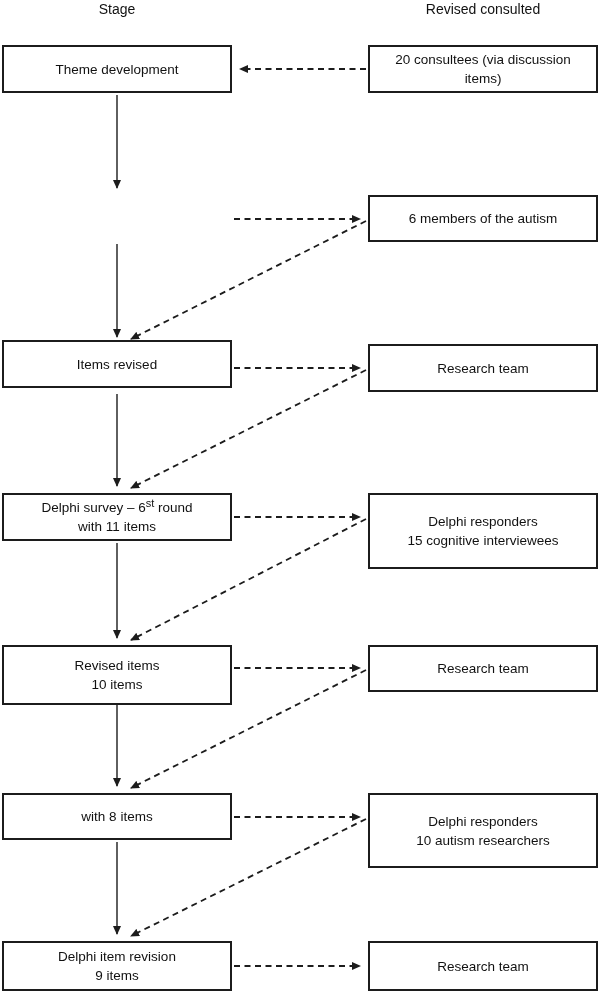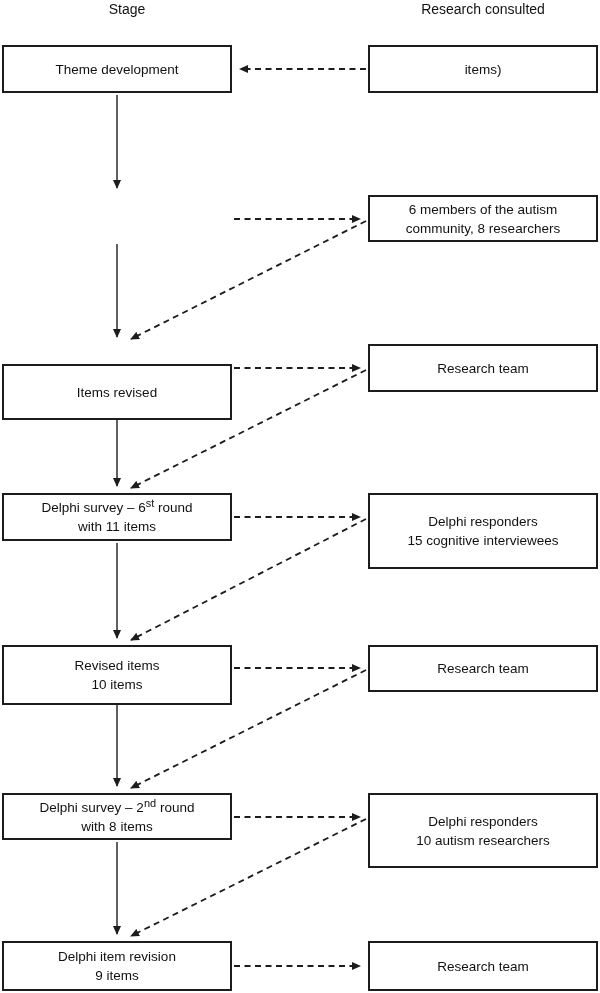--- a/index.html
+++ b/index.html
@@ -22,21 +22,21 @@
     pointer-events: none;
   }
   .col-header {
     position: absolute;
     top: 1px;
     width: 230px;
     text-align: center;
     font-size: 14px;
     color: #111111;
   }
-  .col-header.left  { left: 12px; }
+  .col-header.left  { left: 2px; }
   .col-header.right { left: 368px; }
   .box {
     position: absolute;
     box-sizing: border-box;
     width: 230px;
     border: 2px solid #1c1c1c;
     background: #ffffff;
     display: flex;
     flex-direction: column;
     justify-content: center;
@@ -89,58 +89,57 @@
 
       <line x1="366" y1="221" x2="131" y2="339" marker-end="url(#ah)"></line>
       <line x1="366" y1="370" x2="131" y2="488" marker-end="url(#ah)"></line>
       <line x1="366" y1="519" x2="131" y2="640" marker-end="url(#ah)"></line>
       <line x1="366" y1="670" x2="131" y2="788" marker-end="url(#ah)"></line>
       <line x1="366" y1="819" x2="131" y2="936" marker-end="url(#ah)"></line>
     </g>
   </svg>
 
   <div class="col-header left">Stage</div>
-  <div class="col-header right">Research consulted</div>
+  <div class="col-header right">Revised consulted</div>
 
   <div class="box left" style="top:45px;height:48px">
     <div class="line">Theme development</div>
   </div>
 
 
-  <div class="box left" style="top:364px;height:56px">
+  <div class="box left" style="top:340px;height:48px">
     <div class="line">Items revised</div>
   </div>
 
   <div class="box left" style="top:493px;height:48px">
     <div class="line"><span>Delphi survey – 6</span><sup>st</sup><span> round</span></div>
     <div class="line">with 11 items</div>
   </div>
 
   <div class="box left" style="top:645px;height:60px">
     <div class="line">Revised items</div>
     <div class="line">10 items</div>
   </div>
 
   <div class="box left" style="top:793px;height:47px">
-    <div class="line"><span>Delphi survey – 2</span><sup>nd</sup><span> round</span></div>
     <div class="line">with 8 items</div>
   </div>
 
   <div class="box left" style="top:941px;height:50px">
     <div class="line">Delphi item revision</div>
     <div class="line">9 items</div>
   </div>
 
   <div class="box right" style="top:45px;height:48px">
+    <div class="line">20 consultees (via discussion</div>
     <div class="line">items)</div>
   </div>
 
   <div class="box right" style="top:195px;height:47px">
     <div class="line">6 members of the autism</div>
-    <div class="line">community, 8 researchers</div>
   </div>
 
   <div class="box right" style="top:344px;height:48px">
     <div class="line">Research team</div>
   </div>
 
   <div class="box right" style="top:493px;height:76px">
     <div class="line">Delphi responders</div>
     <div class="line">15 cognitive interviewees</div>
   </div>

